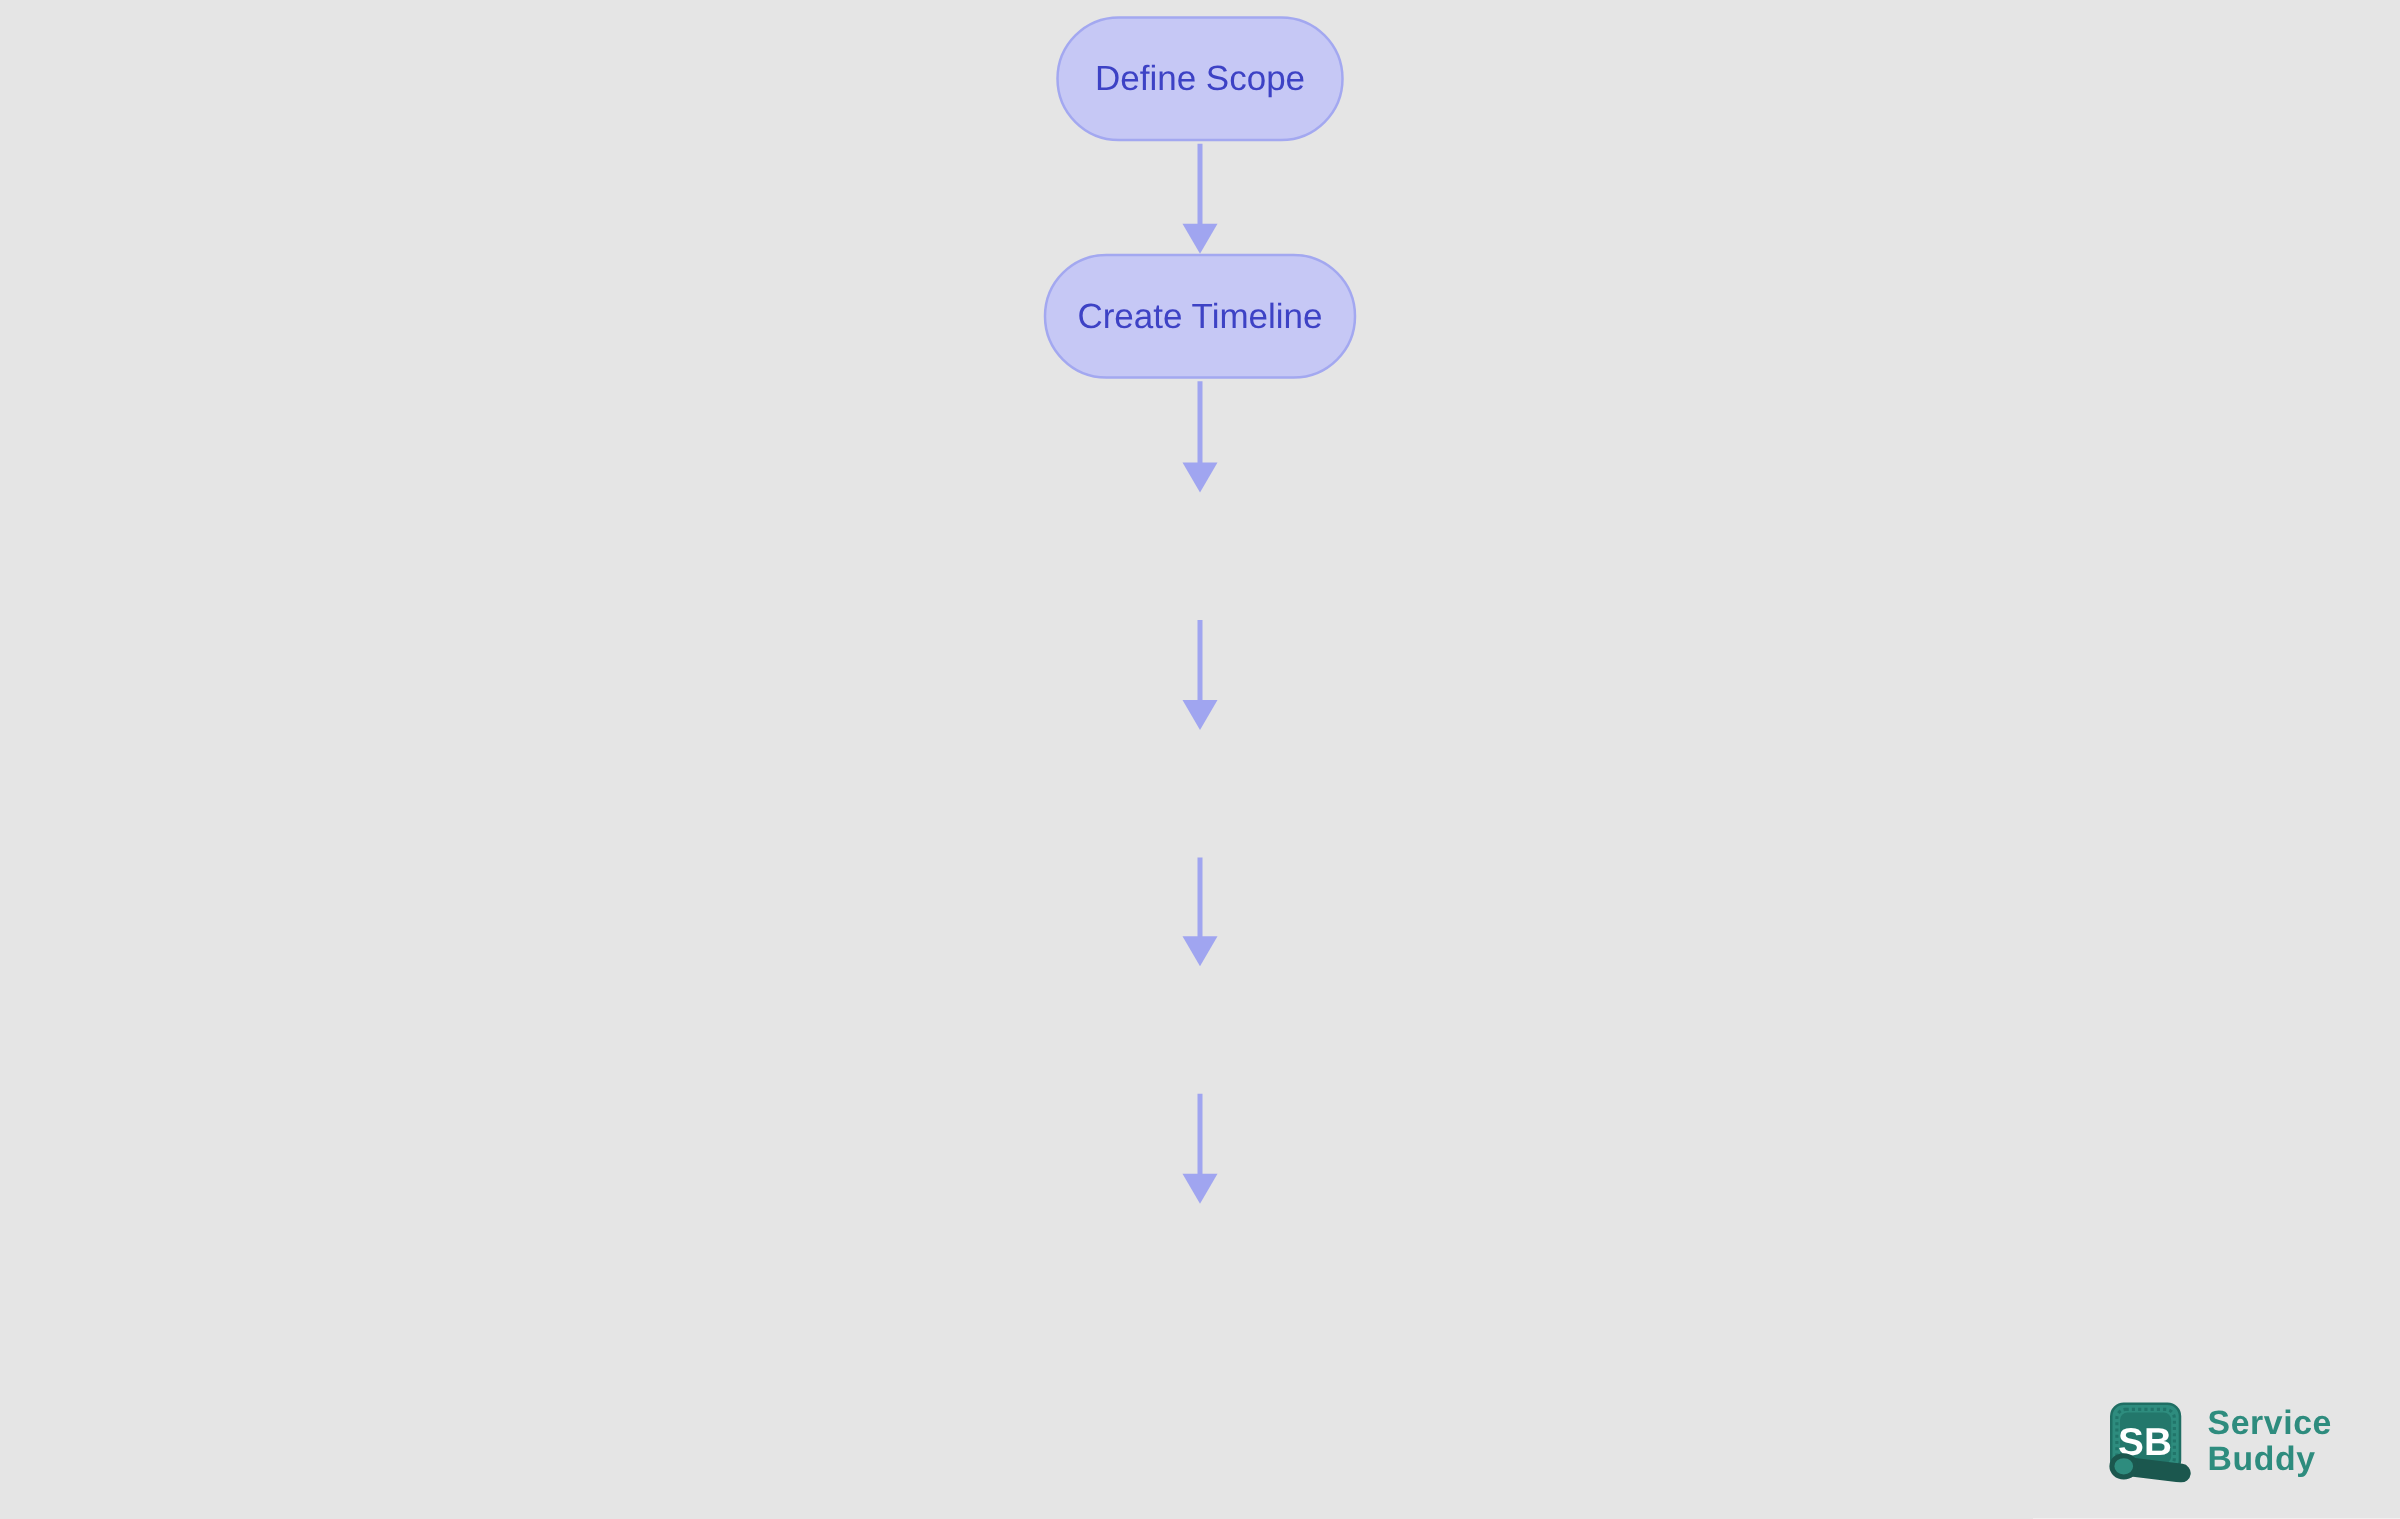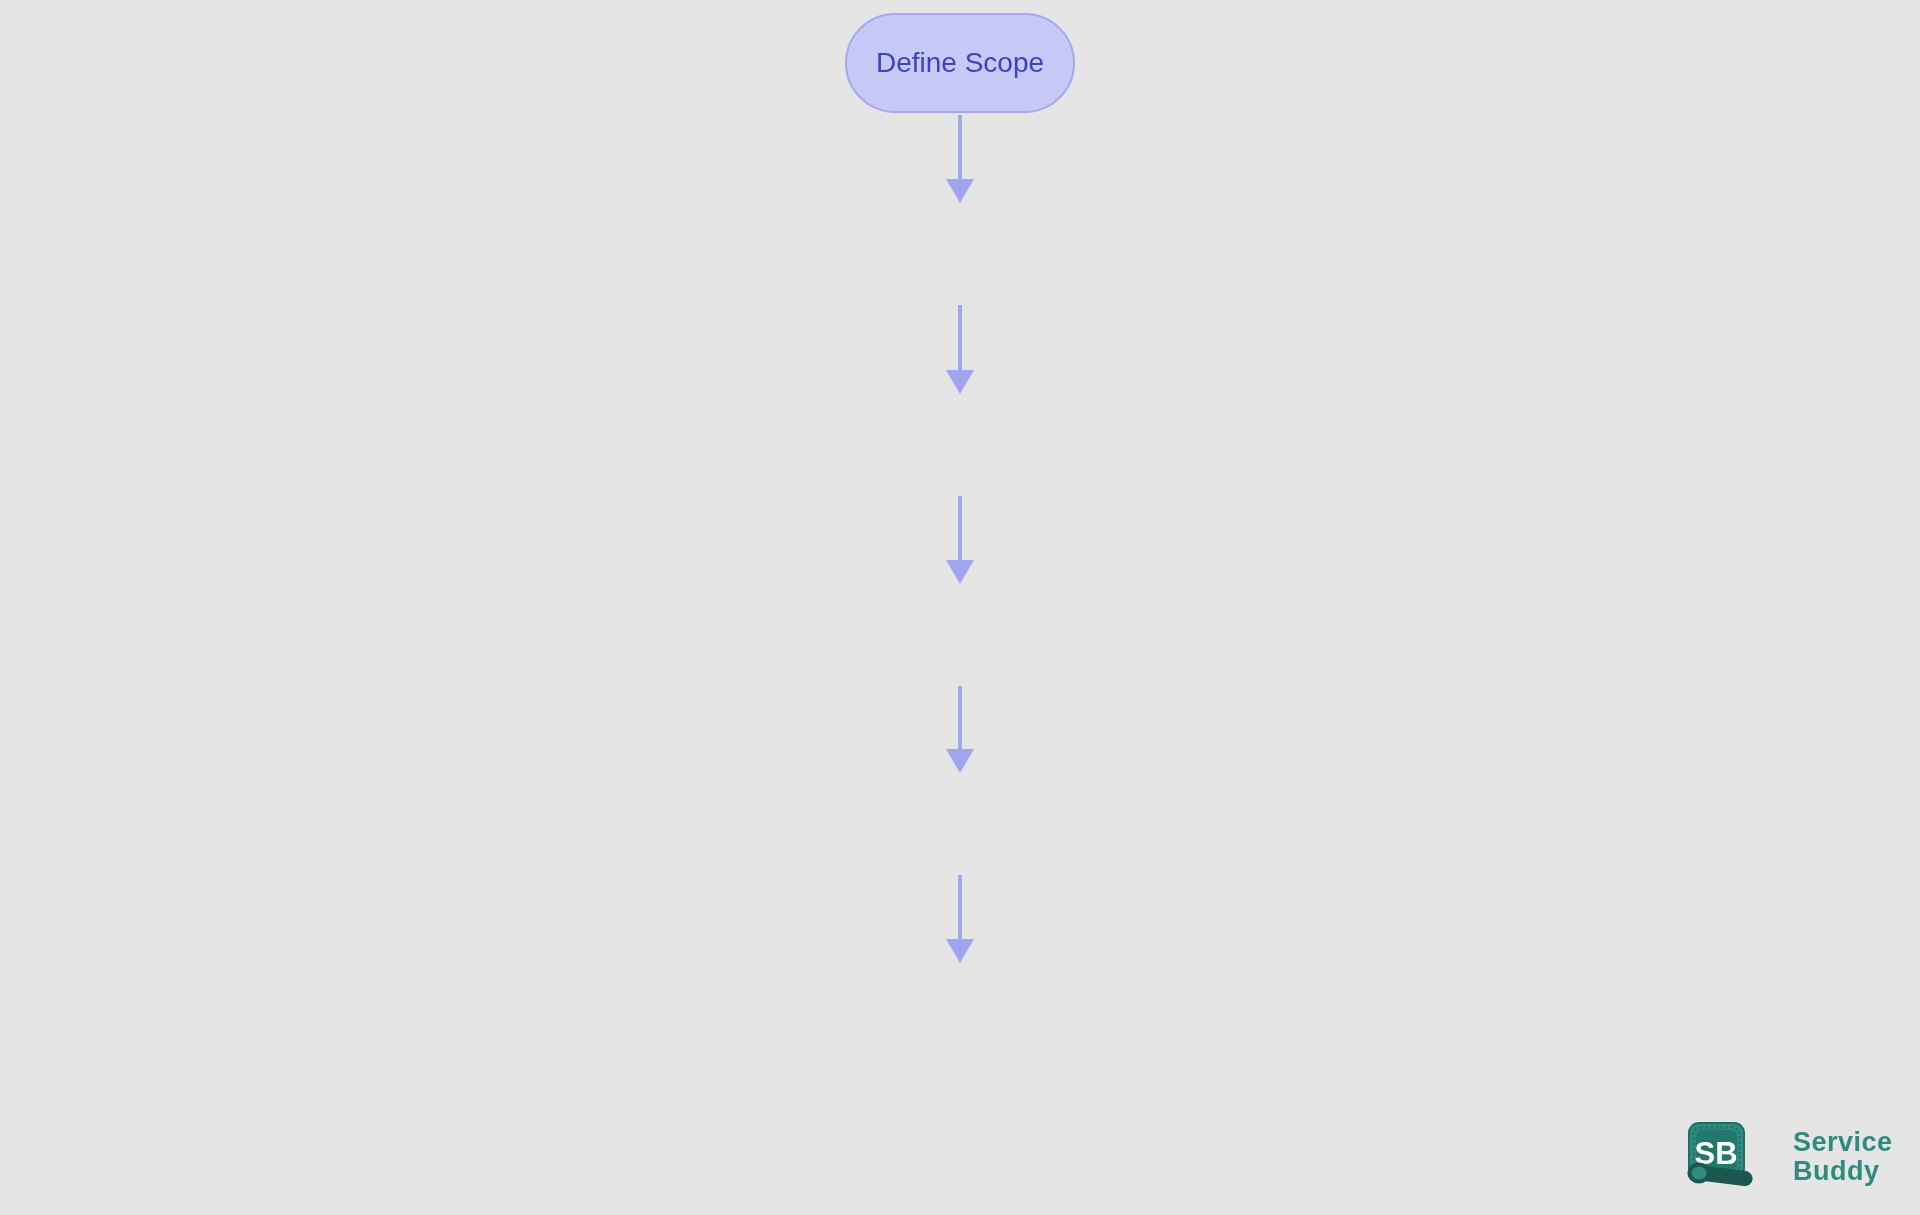--- a/index.html
+++ b/index.html
@@ -72,50 +72,52 @@
     border-right: 14px solid transparent;
     border-top: 24px solid #a0a5f0;
   }
 
   
   .logo {
     position: absolute;
     left: 1686px;
     top: 1120px;
     display: flex;
-    align-items: flex-end;
+    align-items: center;
     gap: 10px;
   }
   .logo-badge { display: block; }
   .logo-text {
     display: flex;
     flex-direction: column;
     justify-content: center;
     color: #2e8c7e;
     font-size: 27px;
     font-weight: bold;
     line-height: 29px;
     letter-spacing: 0.5px;
-    margin-left: 27px;
   }
 </style>
 </head>
 <body>
 
 <div class="canvas">
 
   <div class="node node-1">
     <span>Define Scope</span>
   </div>
 
   <div class="arrow arrow-1">
     <div class="arrow-line"></div>
     <div class="arrow-head"></div>
   </div>
 
+  <div class="node node-2">
+    <span>Create Timeline</span>
+  </div>
 
   <div class="arrow arrow-2">
     <div class="arrow-line"></div>
     <div class="arrow-head"></div>
   </div>
 
 
   <div class="arrow arrow-3">
     <div class="arrow-line"></div>
     <div class="arrow-head"></div>

